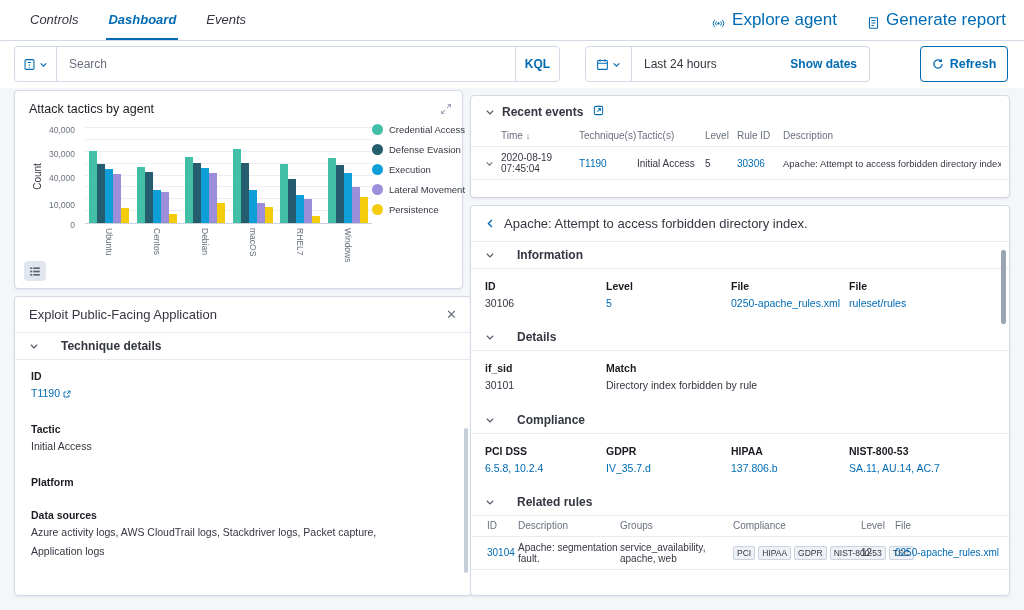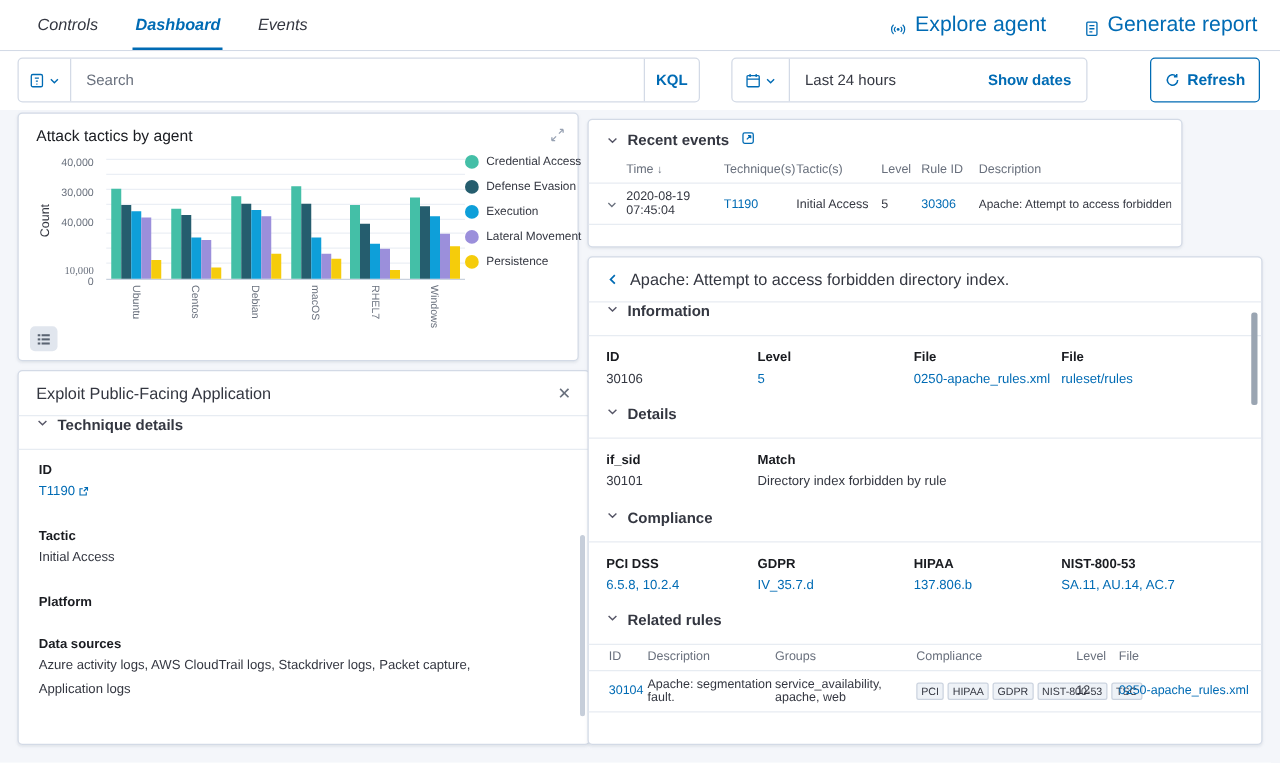--- a/index.html
+++ b/index.html
@@ -40,21 +40,21 @@
                 color:#006BB4; cursor:pointer; }
   .refresh-btn { position:absolute; left:920px; top:5px; width:88px; height:36px; border:1px solid #006BB4;
                  border-radius:4px; background:#fff; color:#006BB4; font-size:12.5px; font-weight:700;
                  display:flex; align-items:center; justify-content:center; gap:6px; cursor:pointer; }
 
   
   .panel { position:absolute; background:#fff; border:1px solid #D3DAE6; border-radius:4px;
            box-shadow:0 1px 2px rgba(152,162,179,0.18); z-index:2; }
   #chart-panel { left:14px; top:90px;  width:449px; height:199px; }
   #tech-panel  { left:14px; top:296px; width:458px; height:300px; }
-  #events-panel{ left:470px; top:95px; width:476px; height:103px; }
+  #events-panel{ left:470px; top:95px; width:540px; height:103px; }
   #rule-panel  { left:470px; top:205px; width:540px; height:391px; }
 
   
   .chart-title { position:absolute; left:14px; top:11px; font-size:12.5px; font-weight:400; color:#1A1C21; }
   .expand-icn { position:absolute; right:10px; top:10px; color:#98A2B3; cursor:pointer; }
   .ylab { position:absolute; left:2px; top:80px; font-size:10px; color:#343741;
           transform:rotate(-90deg); transform-origin:center; width:40px; text-align:center; }
   #yaxis { position:absolute; left:16px; top:38px; width:48px; height:95px; }
   .ytick { position:absolute; right:4px; font-size:8.5px; color:#69707D; width:44px; text-align:right; }
   #plot { position:absolute; left:70px; top:38px; width:287px; height:95px;
@@ -70,21 +70,21 @@
   .legend-item { display:flex; align-items:center; gap:6px; margin-bottom:9px; cursor:pointer; }
   .legend-dot { width:11px; height:11px; border-radius:50%; flex:none; }
   .legend-label { font-size:9.5px; color:#343741; white-space:nowrap; }
   .legend-toggle { position:absolute; left:9px; bottom:7px; width:22px; height:20px; background:#E1E6EE;
                    border-radius:4px; display:flex; align-items:center; justify-content:center;
                    color:#5A6472; cursor:pointer; }
 
   
   .title-row { height:36px; display:flex; align-items:center; padding:0 14px; font-size:13px;
                color:#343741; border-bottom:1px solid #E7ECF2; }
-  .section-row { height:27px; display:flex; align-items:flex-start; gap:7px; padding:0 14px;
+  .section-row { height:27px; display:flex; align-items:center; gap:22px; padding:0 14px;
                  font-size:12px; font-weight:700; color:#343741; border-bottom:1px solid #E7ECF2;
                  cursor:pointer; }
   .chev { color:#556; display:flex; }
   .close-x { margin-left:auto; color:#69707D; font-size:13px; cursor:pointer; line-height:1; }
 
   .flabel { font-size:10.5px; font-weight:700; color:#1A1C21; }
   .fvalue { font-size:10.5px; color:#343741; margin-top:3px; line-height:1.55; }
   .link { color:#006BB4; cursor:pointer; text-decoration:none; }
   .ext-icn { color:#006BB4; margin-left:3px; vertical-align:-1px; }
 
@@ -191,21 +191,21 @@
   <div class="chart-title">Attack tactics by agent</div>
   <span class="expand-icn">
     <svg width="12" height="12" viewBox="0 0 16 16" fill="none" stroke="currentColor" stroke-width="1.4">
       <path d="M9.5 6.5L14 2M14 2h-3.5M14 2v3.5"></path>
       <path d="M6.5 9.5L2 14M2 14h3.5M2 14v-3.5"></path>
     </svg>
   </span>
   <div class="ylab">Count</div>
   <div id="yaxis">
       <div class="ytick" style="top: 91px;">0</div>
-      <div class="ytick" style="top: 82px; font-family: Liberation Serif, serif;">10,000</div>
+      <div class="ytick" style="top: 71px;">10,000</div>
       <div class="ytick" style="top: 43.5px;">40,000</div>
       <div class="ytick" style="top: 19.75px;">30,000</div>
       <div class="ytick" style="top: -4px;">40,000</div>
     </div>
   <div id="plot">
       <div class="gridline" style="bottom: 11.875px;"></div>
       <div class="gridline" style="bottom: 23.75px;"></div>
       <div class="gridline" style="bottom: 35.625px;"></div>
       <div class="gridline" style="bottom: 47.5px;"></div>
       <div class="gridline" style="bottom: 59.375px;"></div>

